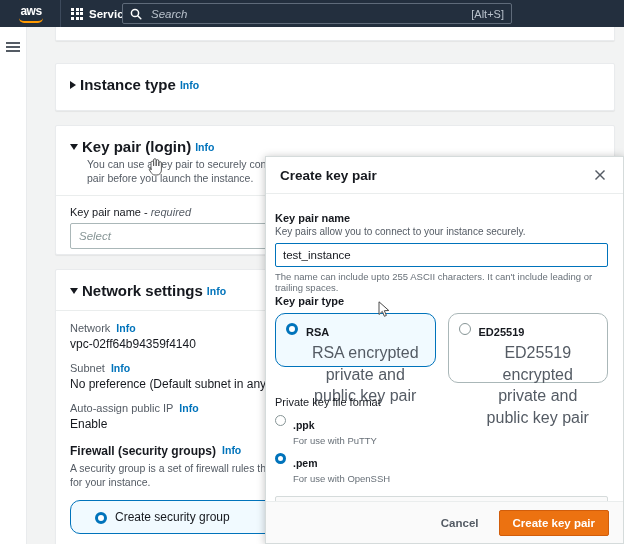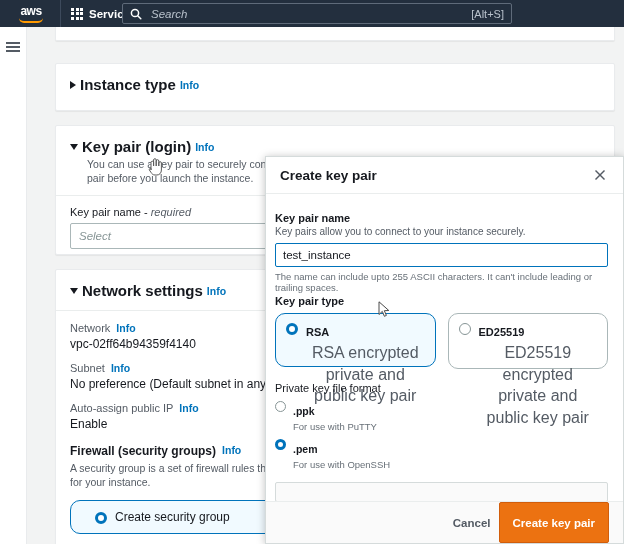--- a/index.html
+++ b/index.html
@@ -144,21 +144,21 @@
   .radio.sm { width:11px; height:11px; margin-top:0; }
   .radio.sm.on { border-width:3px; }
 
   .alert {
     margin-top:12px; border:1px solid #d5dbdb; border-radius:2px;
     background:#fafafa; padding:9px 10px; display:flex; gap:7px;
   }
 
   .modal-foot {
     flex:none; height:42px; border-top:1px solid #eaeded; background:#fafafa;
-    display:flex; justify-content:flex-end; 
+    display:flex; align-items:center; justify-content:flex-end; gap:12px;
     padding:0 14px;
   }
   .btn-link {
     background:transparent; border:0; font-size:11.5px; font-weight:bold;
     color:#545b64; cursor:pointer; font-family:"Liberation Sans", sans-serif;
     padding:5px 8px;
   }
   .btn-primary {
     background:#ec7211; border:1px solid #d15d0b; border-radius:2px;
     color:#ffffff; font-size:11.5px; font-weight:bold; cursor:pointer;
@@ -307,21 +307,21 @@
         <div>
           <div class="radio-tile selected" style="height:54px;">
             <span class="radio on"></span>
             <span>
               <span class="radio-title" style="font-weight:bold; font-size:11px;">RSA</span>
               <div class="radio-sub">RSA encrypted private and public key pair</div>
             </span>
           </div>
         </div>
         <div>
-          <div class="radio-tile" style="height:56px;">
+          <div class="radio-tile" style="height:70px;">
             <span class="radio"></span>
             <span>
               <span class="radio-title" style="font-weight:bold; font-size:11px;">ED25519</span>
               <div class="radio-sub">ED25519 encrypted private and public key pair</div>
             </span>
           </div>
         </div>
       </div>
 
       <div class="m-group-label" style="margin-top:13px; font-weight:normal;">Private key file format</div>

